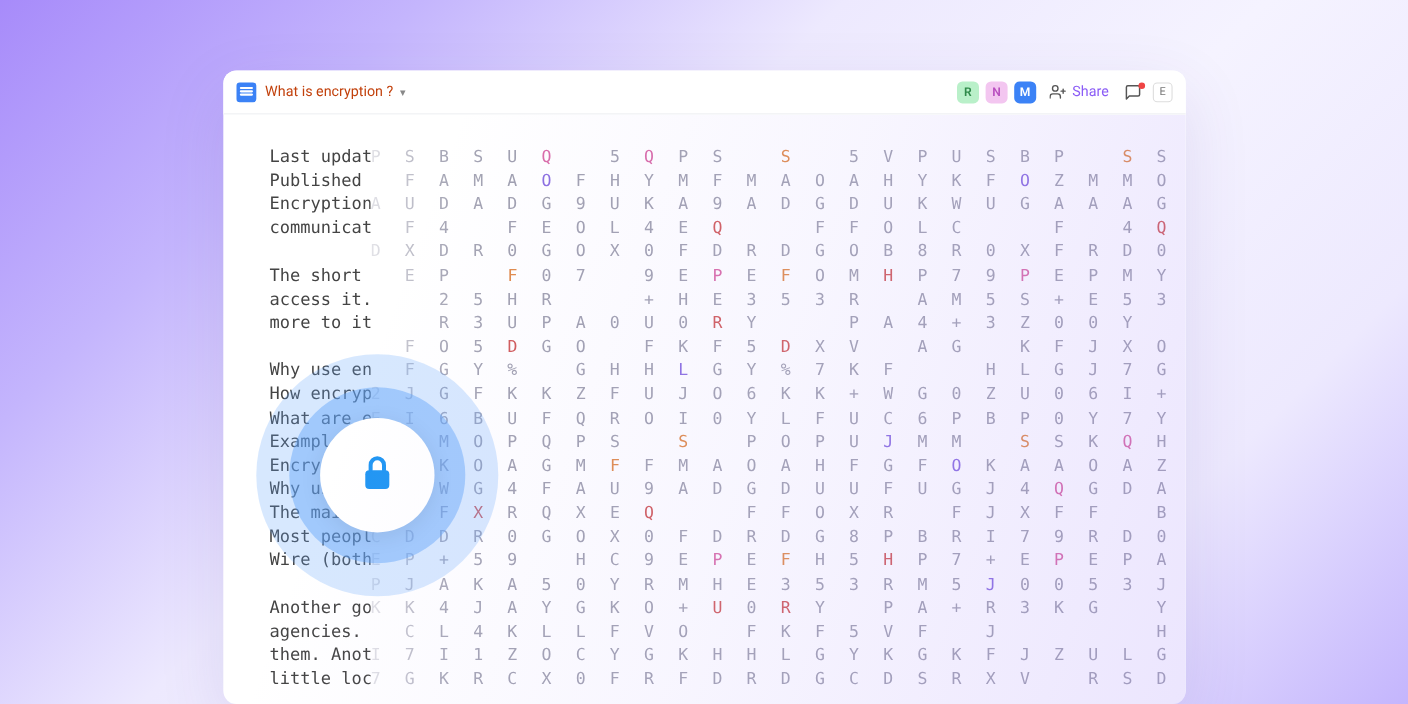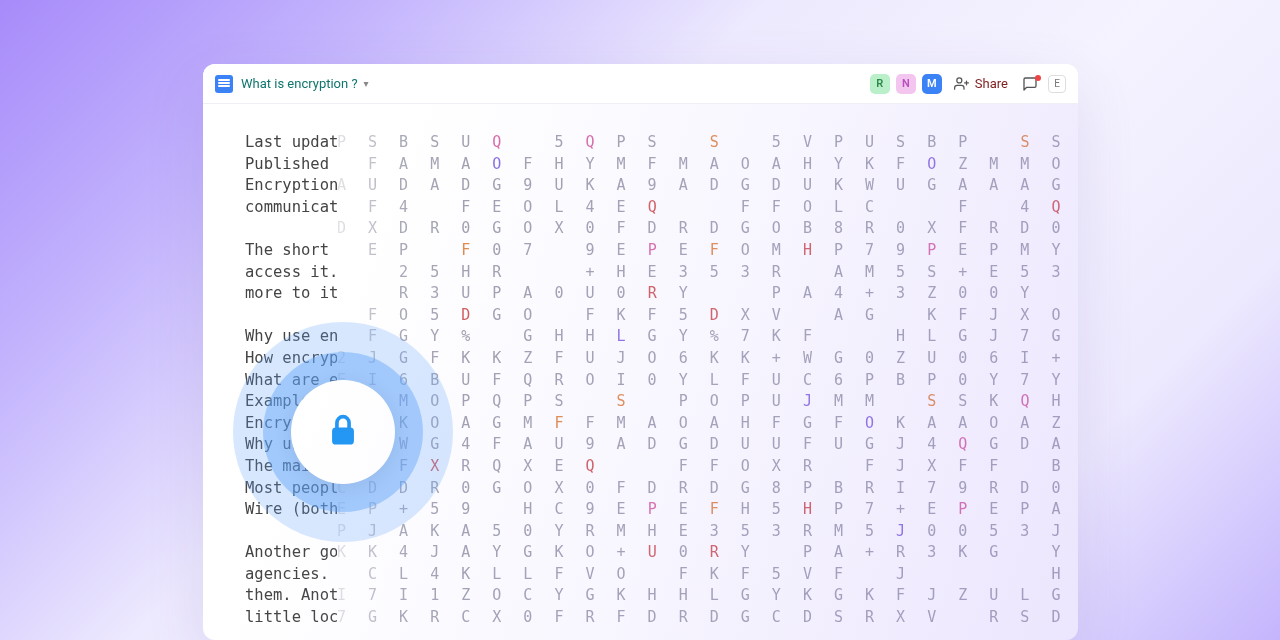--- a/index.html
+++ b/index.html
@@ -37,36 +37,36 @@
     width: 18px; height: 18px; border-radius: 3px;
     background: #3b82f6;
     position: relative;
     flex-shrink: 0;
   }
   .doc-icon::before {
     content: ""; position: absolute; left: 3px; right: 3px; top: 4px; height: 2px; background: #fff; border-radius: 1px;
     box-shadow: 0 3px 0 #fff, 0 6px 0 #fff;
   }
   .title-wrap { display: flex; align-items: center; gap: 6px; cursor: pointer; }
-  .title { font-size: 13px; color: #0f766e; }
+  .title { font-size: 13px; color: #c2410c; }
   .caret { font-size: 10px; color: #888; }
   .spacer { flex: 1; }
   .avatars { display: flex; gap: 6px; }
   .avatar {
     width: 20px; height: 20px; border-radius: 5px;
     font-size: 11px; font-weight: 600;
     display: flex; align-items: center; justify-content: center;
     color: #fff;
   }
   .avatar.r { background: #b9f0c9; color: #2f8a4a; }
   .avatar.n { background: #f3c6f0; color: #b94fbf; }
   .avatar.m { background: #3b82f6; color: #fff; }
   .share-btn {
     display: flex; align-items: center; gap: 6px;
-    font-size: 13px; color: #7f1d1d; cursor: pointer;
+    font-size: 13px; color: #8b5cf6; cursor: pointer;
     padding: 0 4px;
   }
   .share-icon svg, .comments-icon svg { display:block; }
   .comments-btn { position: relative; padding: 0 2px; cursor:pointer;}
   .red-dot { position: absolute; top: -1px; right: -1px; width: 6px; height: 6px; background: #ef4444; border-radius: 50%; }
   .mini-avatar {
     width: 18px; height: 18px; border-radius: 4px;
     border: 1px solid #ddd; font-size: 10px; color: #777;
     display:flex;align-items:center;justify-content:center;
   }

